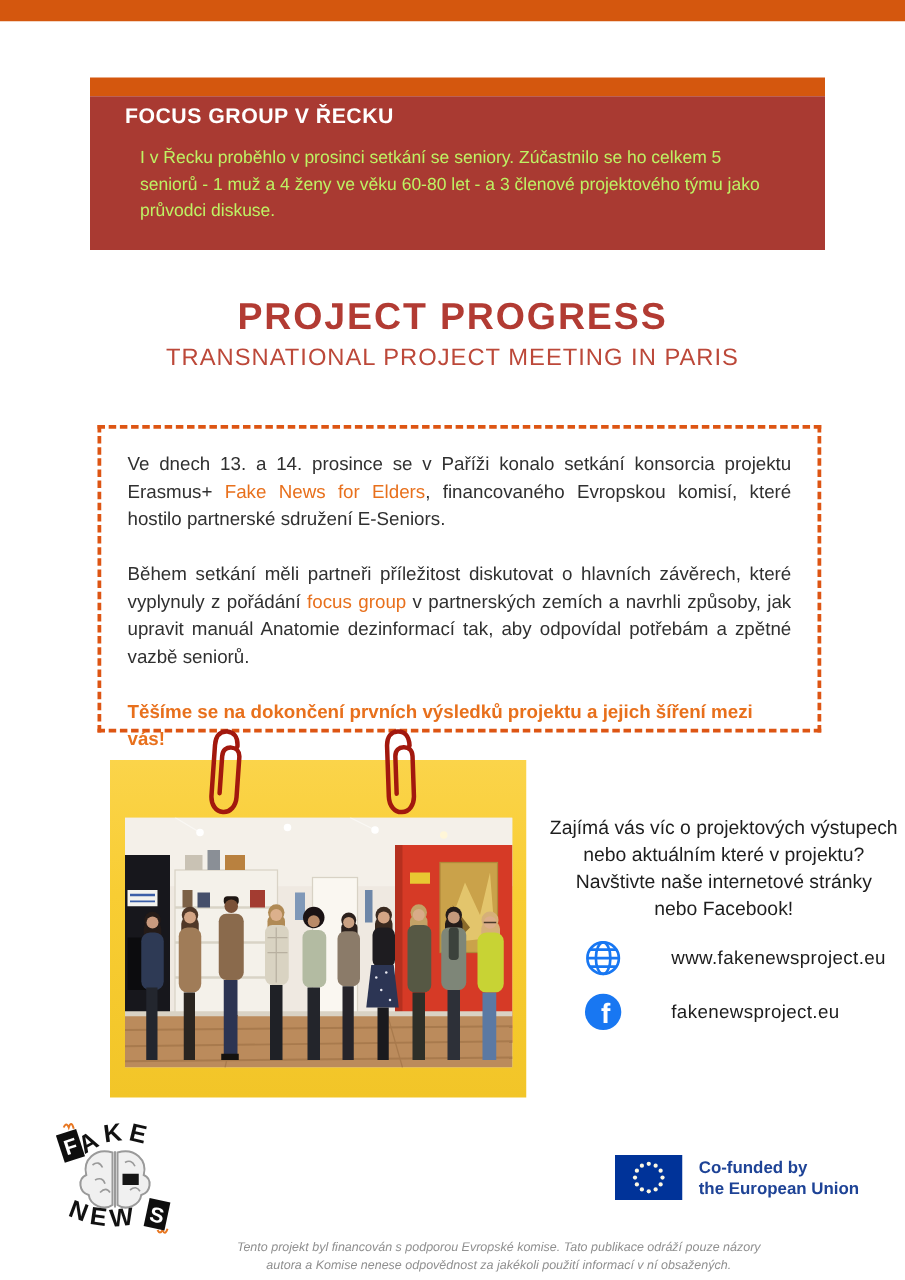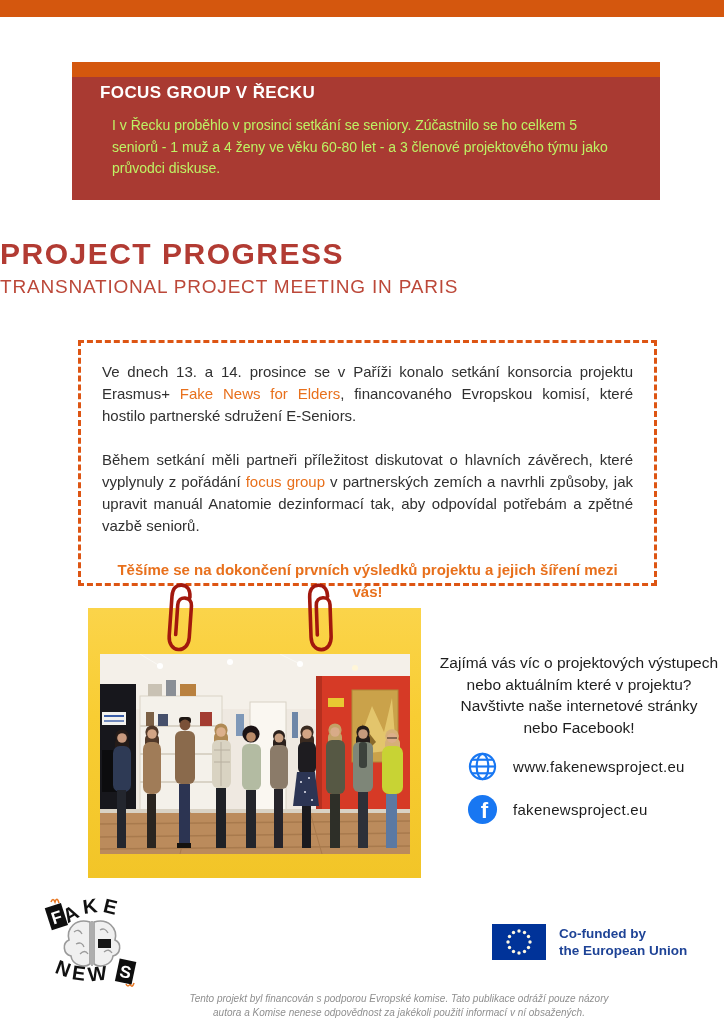--- a/index.html
+++ b/index.html
@@ -7,40 +7,40 @@
         font-family:"Liberation Sans",sans-serif;overflow:hidden;}
   
   .top-bar{position:absolute;left:0;top:0;width:724px;height:17px;background:#d4570e;}
   
   .banner{position:absolute;left:72px;top:62px;width:588px;}
   .banner-accent{height:15px;background:#d4570e;}
   .banner-body{background:#a93a32;box-sizing:border-box;height:123px;padding:6px 28px 0 28px;}
   .banner-title{margin:0 0 11px 0;font-size:17px;font-weight:800;letter-spacing:.4px;color:#ffffff;}
   .banner-text{margin:12px;font-size:14px;line-height:21.5px;color:#bef264;}
   
-  .heading{position:absolute;left:0;top:237px;width:724px;}
+  .heading{position:absolute;left:0;top:237px;width:724px;text-align:center;}
   .heading-title{margin:0;font-size:30px;font-weight:800;letter-spacing:1.5px;color:#b23b33;}
   .heading-sub{margin:5px 0 0 0;font-size:19px;font-weight:400;letter-spacing:.8px;color:#bc4839;}
   
   .article{position:absolute;left:78px;top:340px;width:579px;height:246px;box-sizing:border-box;
            border:3px dashed #dd5513;padding:18px 21px 0 21px;}
   .article p{margin:0 0 22px 0;font-size:15px;line-height:22px;color:#303030;text-align:justify;}
   .article .hl{color:#e8701c;}
-  .article .closing{color:#e8701c;font-weight:bold;text-align:center;}
+  .article .closing{color:#e8701c;font-weight:bold;text-align:left;}
   
   .photo-card{position:absolute;left:88px;top:608px;width:333px;height:270px;
               background:linear-gradient(180deg,#fbd44a 0%,#f8cd33 40%,#f2c528 100%);}
   .photo-frame{position:absolute;left:12px;top:46px;width:310px;height:200px;}
   .clip{position:absolute;width:34px;height:74px;}
   .clip1{left:164px;top:582px;transform:rotate(4deg);}
   .clip2{left:304px;top:582px;transform:rotate(-2deg);}
   
   .contact{position:absolute;left:437px;top:652px;width:284px;}
   .contact-intro{margin:0;font-size:15.5px;line-height:21.5px;color:#1e1e1e;text-align:center;white-space:pre-line;}
-  .contact-row{display:flex;align-items:center;margin:13px 0 0 30px;}
+  .contact-row{display:flex;align-items:center;margin:13px 0 0 30px;gap:24px;}
   .contact-row .lbl{margin-left:15px;font-size:15px;letter-spacing:.3px;color:#1c1c1c;}
   .row-fb{margin-top:12px;}
   
   .fn-logo{position:absolute;left:38px;top:892px;width:112px;height:96px;}
   .eu-logo{position:absolute;left:492px;top:924px;display:flex;align-items:center;}
   .eu-flag{width:54px;height:36px;display:block;}
   .eu-text{margin-left:13px;font-size:13.5px;line-height:17px;font-weight:bold;color:#1e4396;white-space:pre-line;}
   
   .footer{position:absolute;left:0;top:992px;width:724px;text-align:center;
           font-style:italic;font-size:10px;line-height:14px;color:#8f8f8f;white-space:pre-line;padding-left:37px;}

